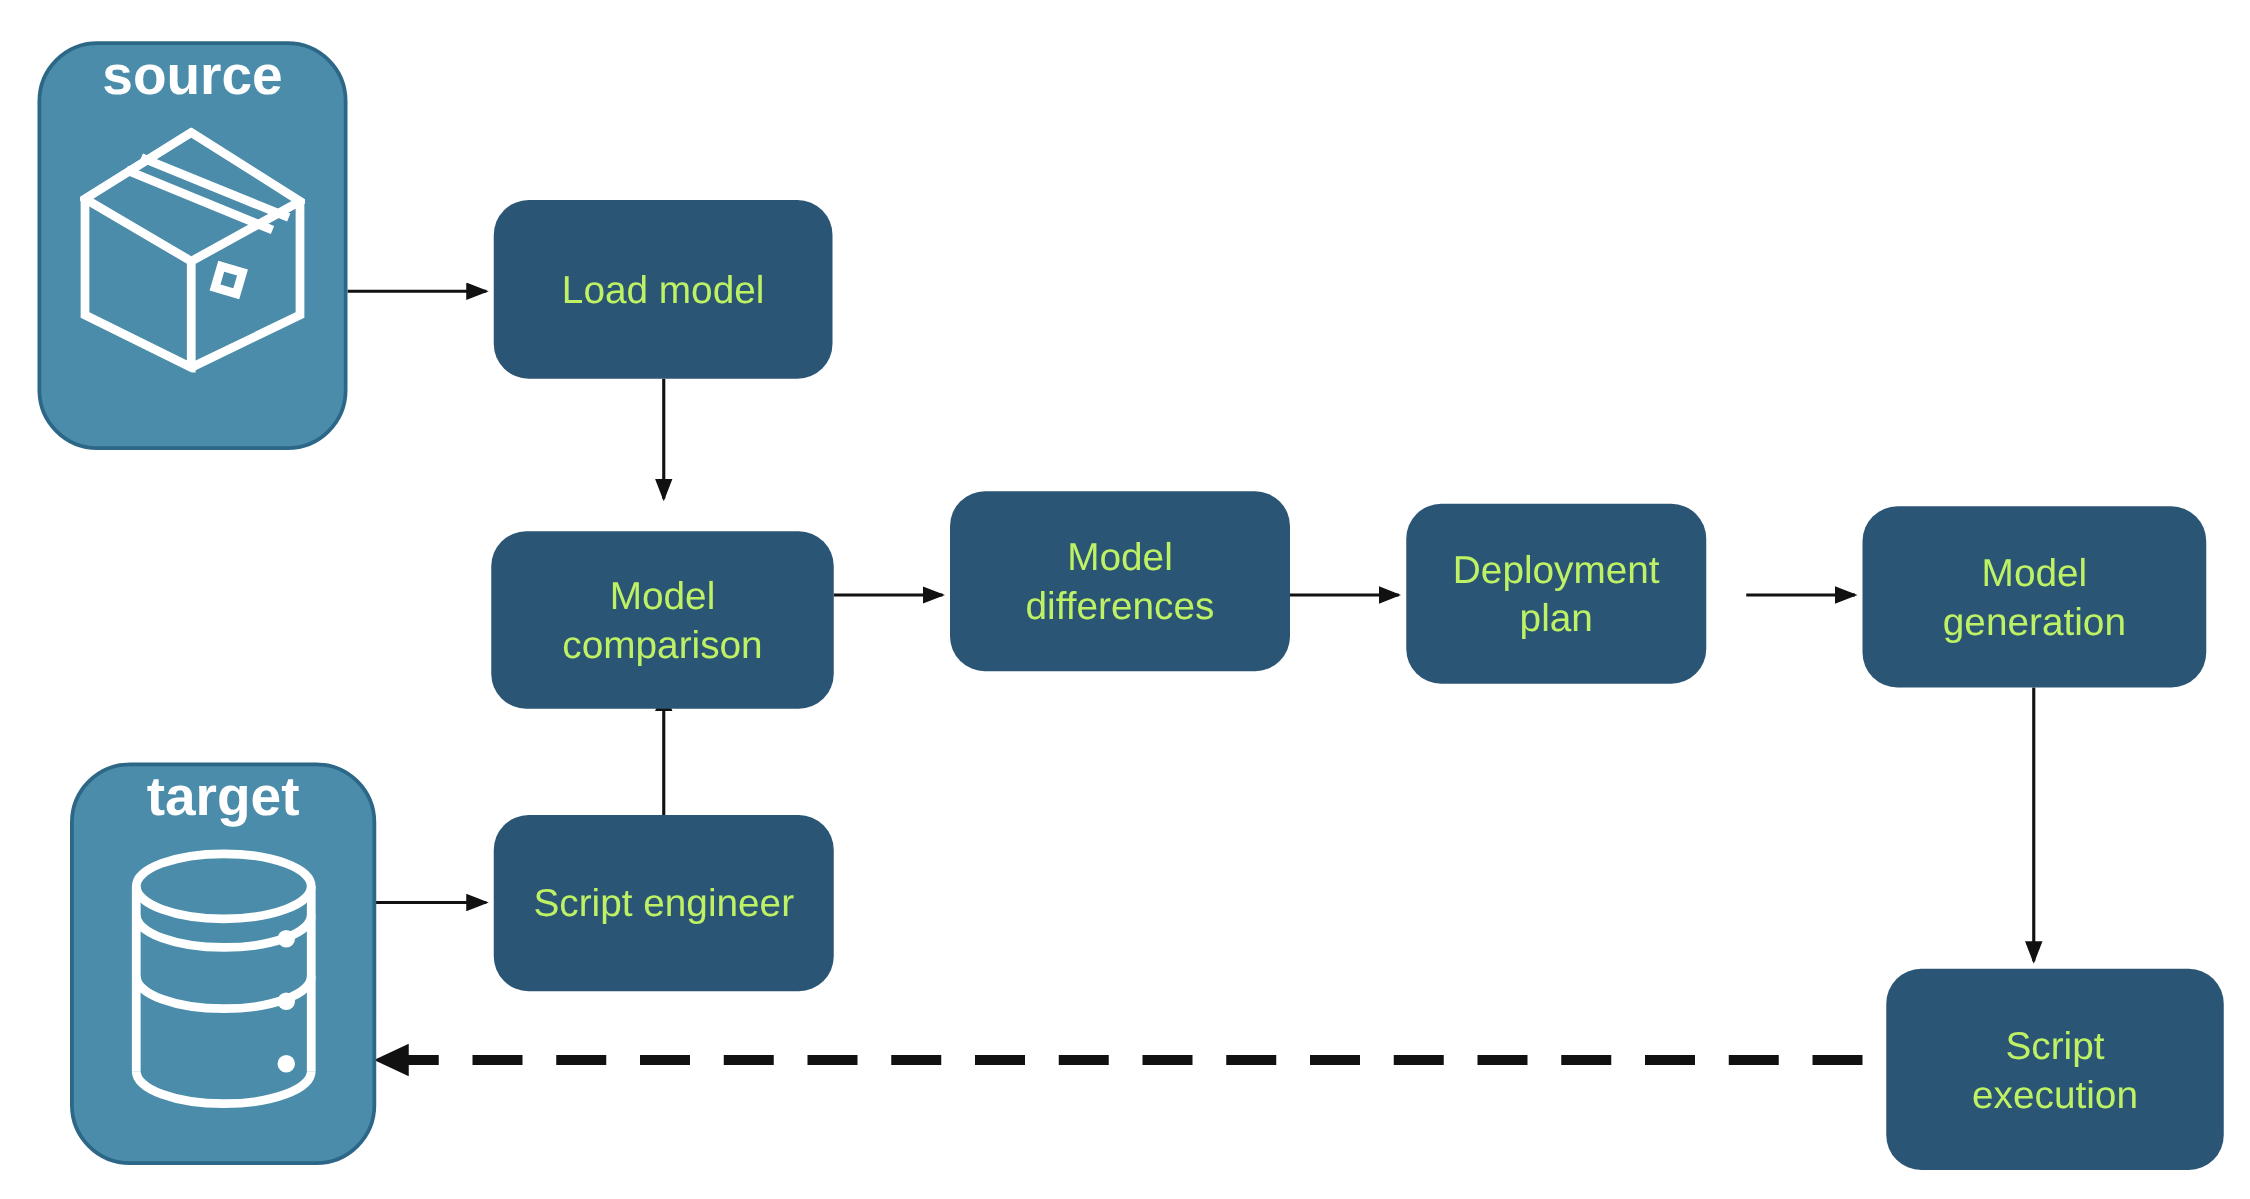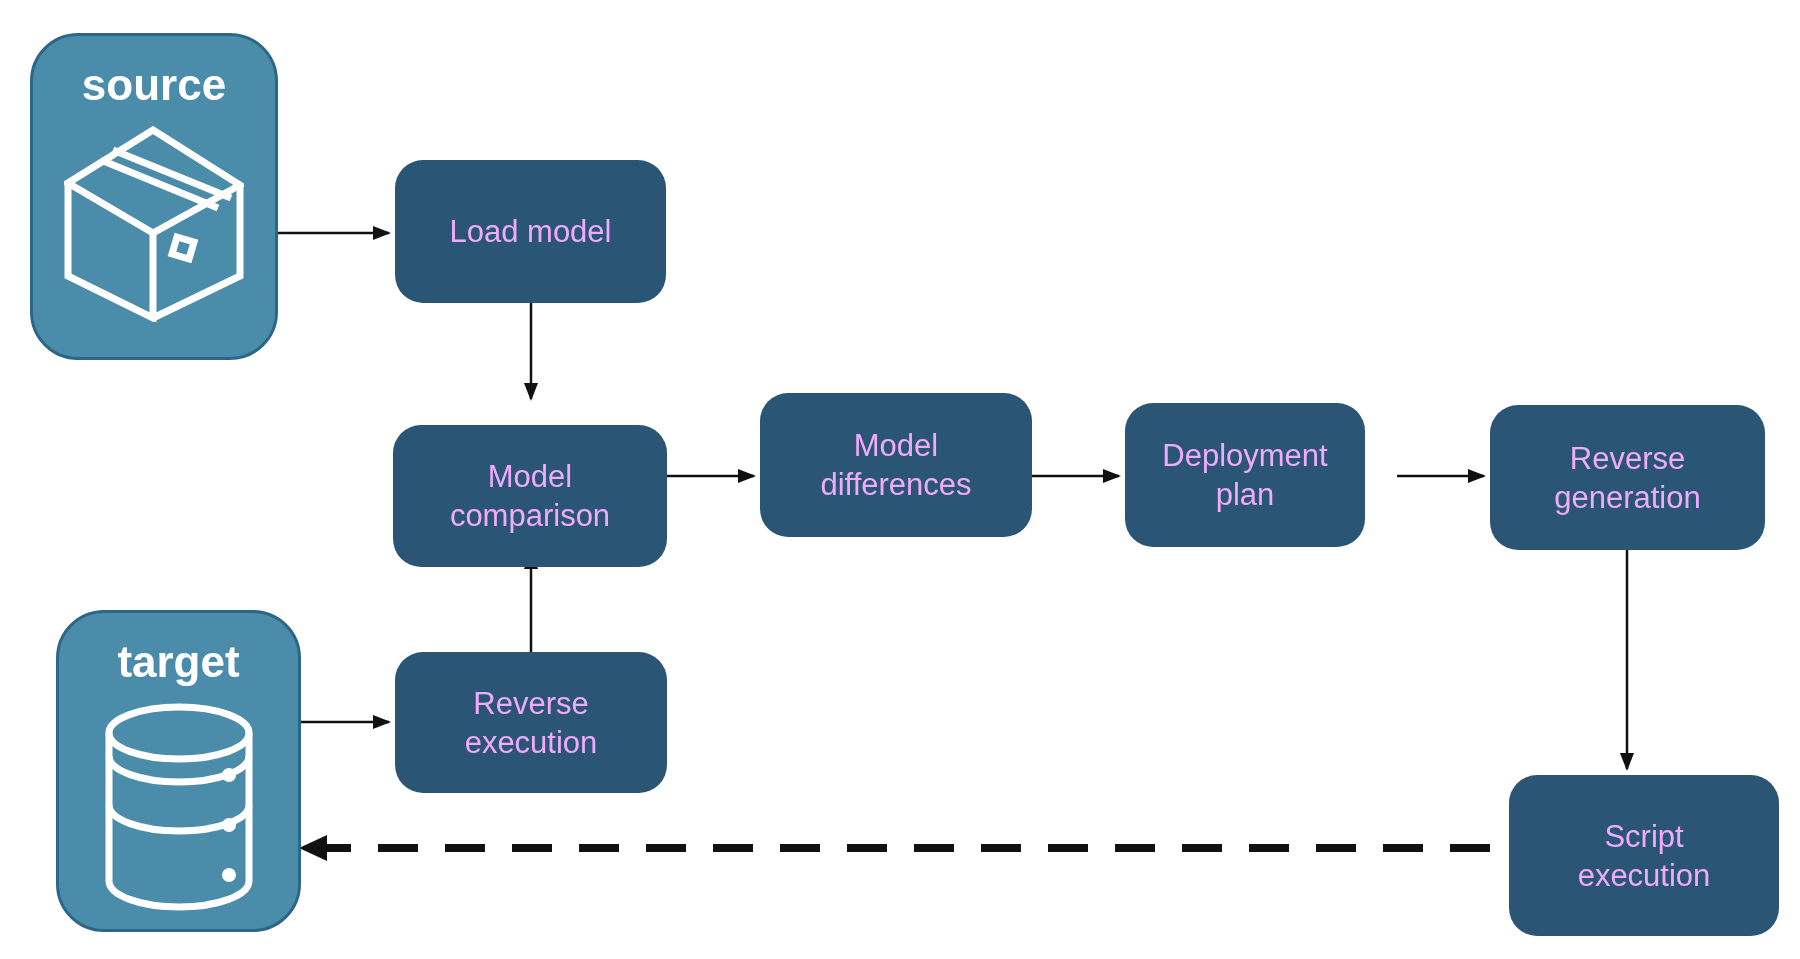--- a/index.html
+++ b/index.html
@@ -27,21 +27,21 @@
     fill: none;
   }
   .edge.dashed {
     stroke-width: 8;
     stroke-dasharray: 40 27;
   }
   .node {
     position: absolute;
     background: #2B5574;
     border-radius: 28px;
-    color: #f0abfc;
+    color: #bef264;
     font-size: 31px;
     line-height: 39px;
     display: flex;
     align-items: center;
     justify-content: center;
     text-align: center;
   }
   .node .node-label {
     display: inline-block;
     max-width: 212px;
@@ -63,21 +63,20 @@
     flex-direction: column;
     align-items: center;
   }
   .resource-source { left: 30px; top: 33px;  width: 248px; height: 327px; }
   .resource-target { left: 56px; top: 610px; width: 245px; height: 322px; }
   .resource-label {
     color: #ffffff;
     font-size: 44px;
     font-weight: 700;
     line-height: 50px;
-    margin-top: 24px;
   }
   .resource-icon { display: block; }
   .resource-source .resource-icon { margin-top: 16px; }
   .resource-target .resource-icon { margin-top: 16px; }
   .icon-stroke {
     fill: none;
     stroke: #ffffff;
     stroke-width: 7;
     stroke-linecap: butt;
     stroke-linejoin: miter;
@@ -146,22 +145,22 @@
   <div class="node node-model-comparison">
     <span class="node-label">Model comparison</span>
   </div>
   <div class="node node-model-differences">
     <span class="node-label">Model differences</span>
   </div>
   <div class="node node-deployment-plan">
     <span class="node-label">Deployment plan</span>
   </div>
   <div class="node node-script-generation">
-    <span class="node-label">Reverse generation</span>
+    <span class="node-label">Model generation</span>
   </div>
   <div class="node node-reverse-engineer">
-    <span class="node-label">Reverse execution</span>
+    <span class="node-label">Script engineer</span>
   </div>
   <div class="node node-script-execution">
     <span class="node-label">Script execution</span>
   </div>
 
 </div>
 
 </body></html>

